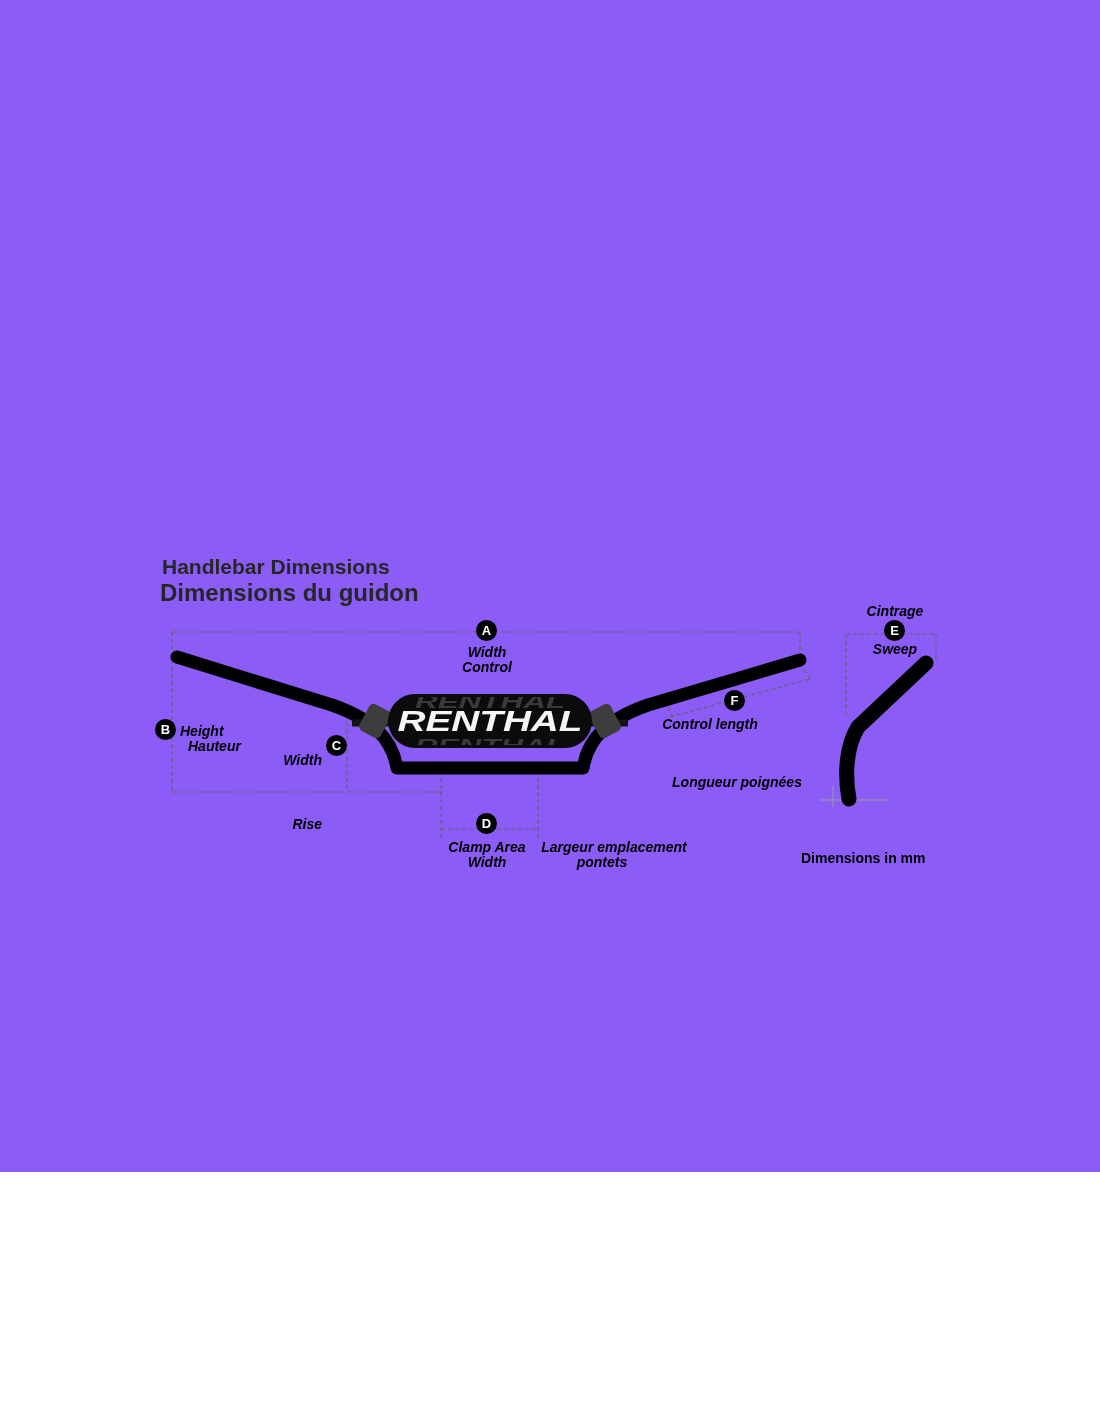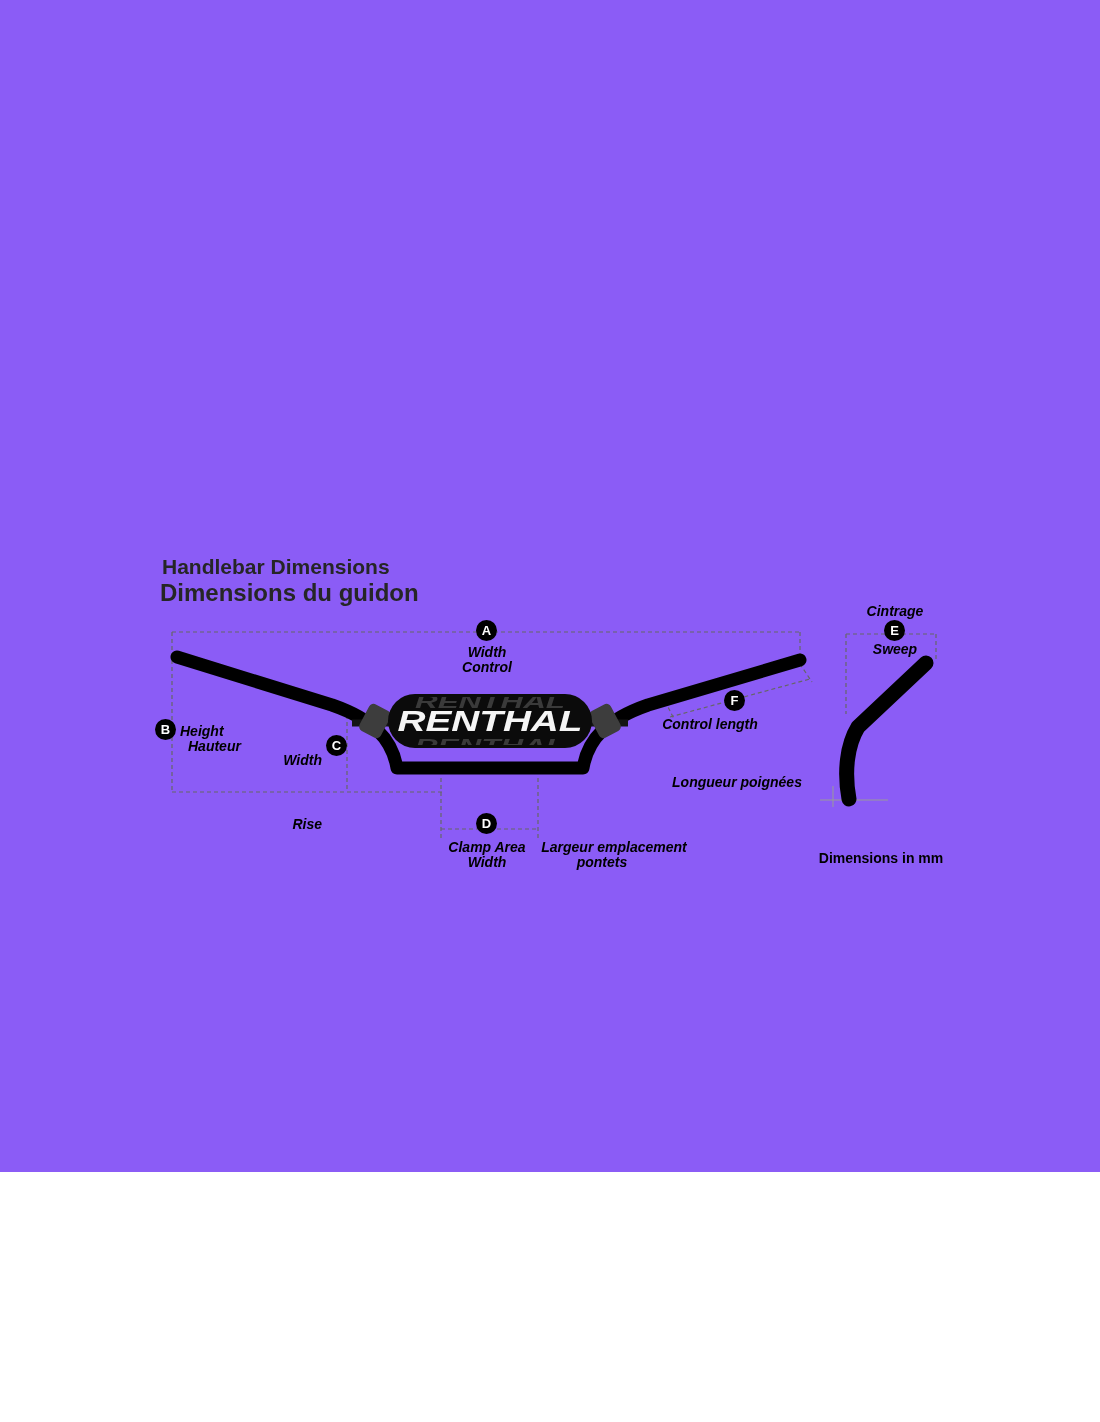--- a/index.html
+++ b/index.html
@@ -34,21 +34,21 @@
     position: absolute;
     width: 21px; height: 21px;
     border-radius: 50%;
     background: #000; color: #fff;
     font-size: 13px; font-weight: bold;
     display: flex; align-items: center; justify-content: center;
   }
   .footer-note {
     position: absolute;
     left: 801px; top: 850px; width: 160px;
-    text-align: center;
+    text-align: left;
     font-size: 14px; font-weight: bold; color: #000;
   }
   svg.canvas { position: absolute; left: 0; top: 0; }
 </style>
 </head>
 <body>
 
 <div class="page">
 
   <div class="title">Handlebar Dimensions</div>

